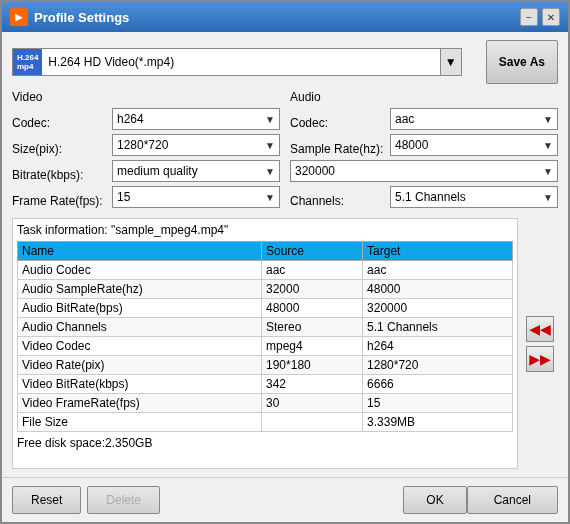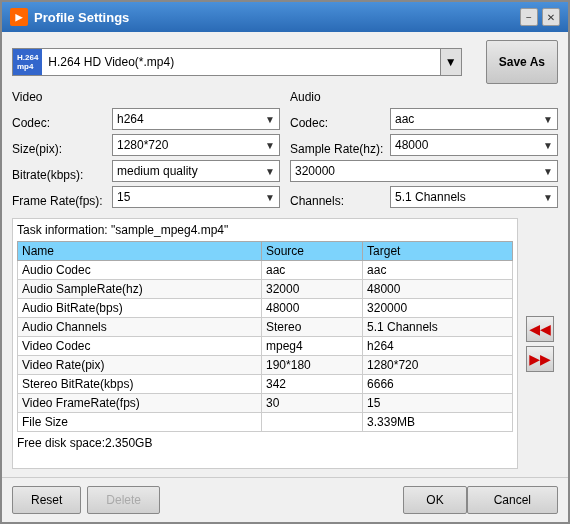--- a/index.html
+++ b/index.html
@@ -168,21 +168,21 @@
     .info-title {
       font-size: 12px;
       margin-bottom: 4px;
     }
     .info-table {
       width: 100%;
       border-collapse: collapse;
       font-size: 12px;
     }
     .info-table th {
-      background: #7dd3fc;
+      background: #0ea5e9;
       border: 1px solid #aaa;
       padding: 2px 4px;
       text-align: left;
       font-weight: normal;
     }
     .info-table td {
       border: 1px solid #ccc;
       padding: 2px 4px;
     }
     .info-table tr:nth-child(even) td {
@@ -384,21 +384,21 @@
                 <td>Video Codec</td>
                 <td>mpeg4</td>
                 <td>h264</td>
               </tr>
               <tr>
                 <td>Video Rate(pix)</td>
                 <td>190*180</td>
                 <td>1280*720</td>
               </tr>
               <tr>
-                <td>Stereo BitRate(kbps)</td>
+                <td>Video BitRate(kbps)</td>
                 <td>342</td>
                 <td>6666</td>
               </tr>
               <tr>
                 <td>Video FrameRate(fps)</td>
                 <td>30</td>
                 <td>15</td>
               </tr>
               <tr>
                 <td>File Size</td>

